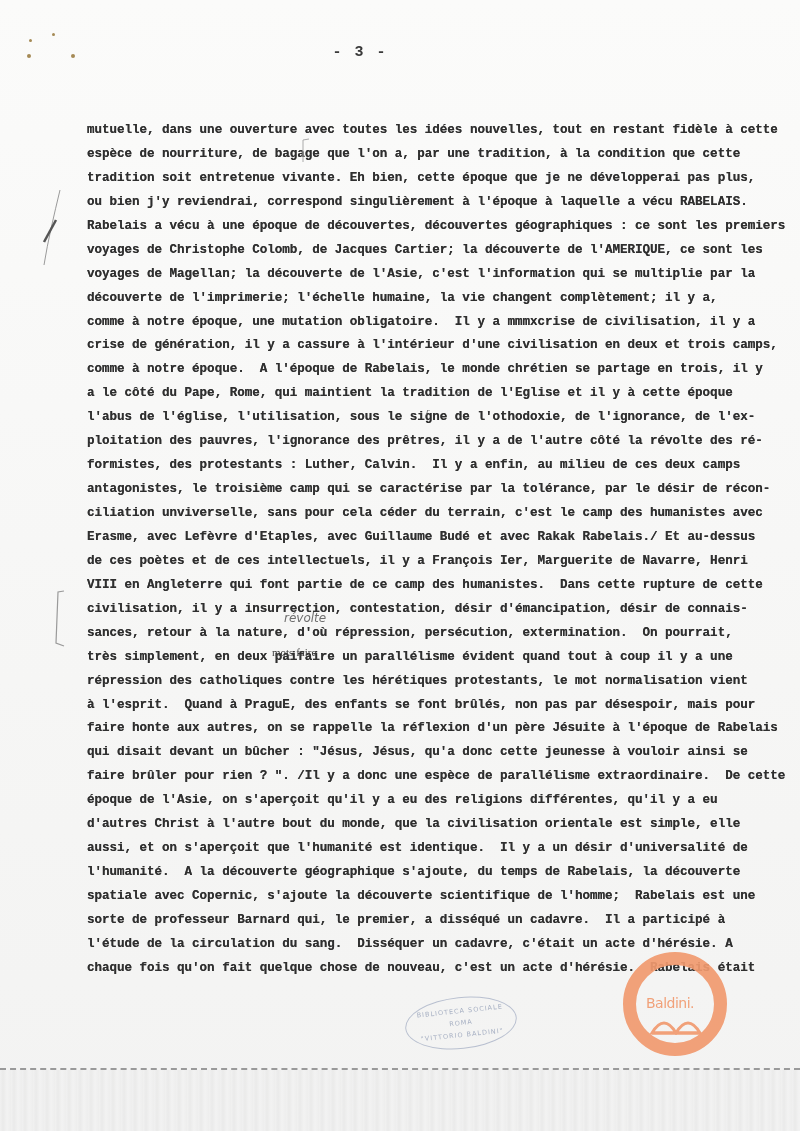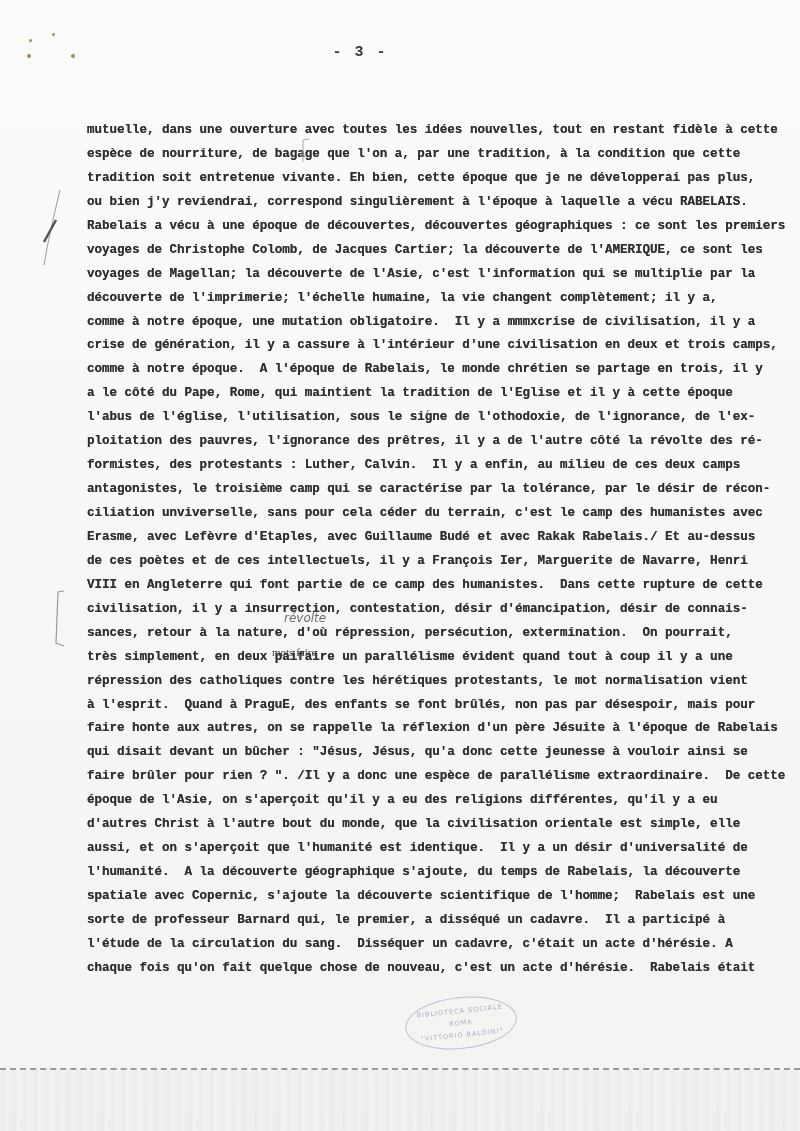--- a/index.html
+++ b/index.html
@@ -129,16 +129,23 @@
   <svg class="margin-mark" style="left:300px;top:136px;" width="12" height="30">
     <path d="M9 3 L 3 4 L 3 26" stroke="#aaa" stroke-width="1" fill="none"></path>
   </svg>
 
   <div class="stamp-library">
     <span class="l1">BIBLIOTECA SOCIALE</span>
     <span>ROMA</span>
     <span>"VITTORIO BALDINI"</span>
   </div>
 
+  <div class="stamp-baldini">
+    <span class="brand">Baldini.</span>
+    <svg width="52" height="22" viewBox="0 0 52 22">
+      <path d="M2 20 Q 14 0 26 20 Q 38 0 50 20 Z" fill="none" stroke="#f19a6f" stroke-width="3"></path>
+      <line x1="2" y1="20" x2="50" y2="20" stroke="#f19a6f" stroke-width="3"></line>
+    </svg>
+  </div>
 
   <div class="bottom-rule"></div>
   <div class="bottom-fade"></div>
 </div>
 
 </body></html>

